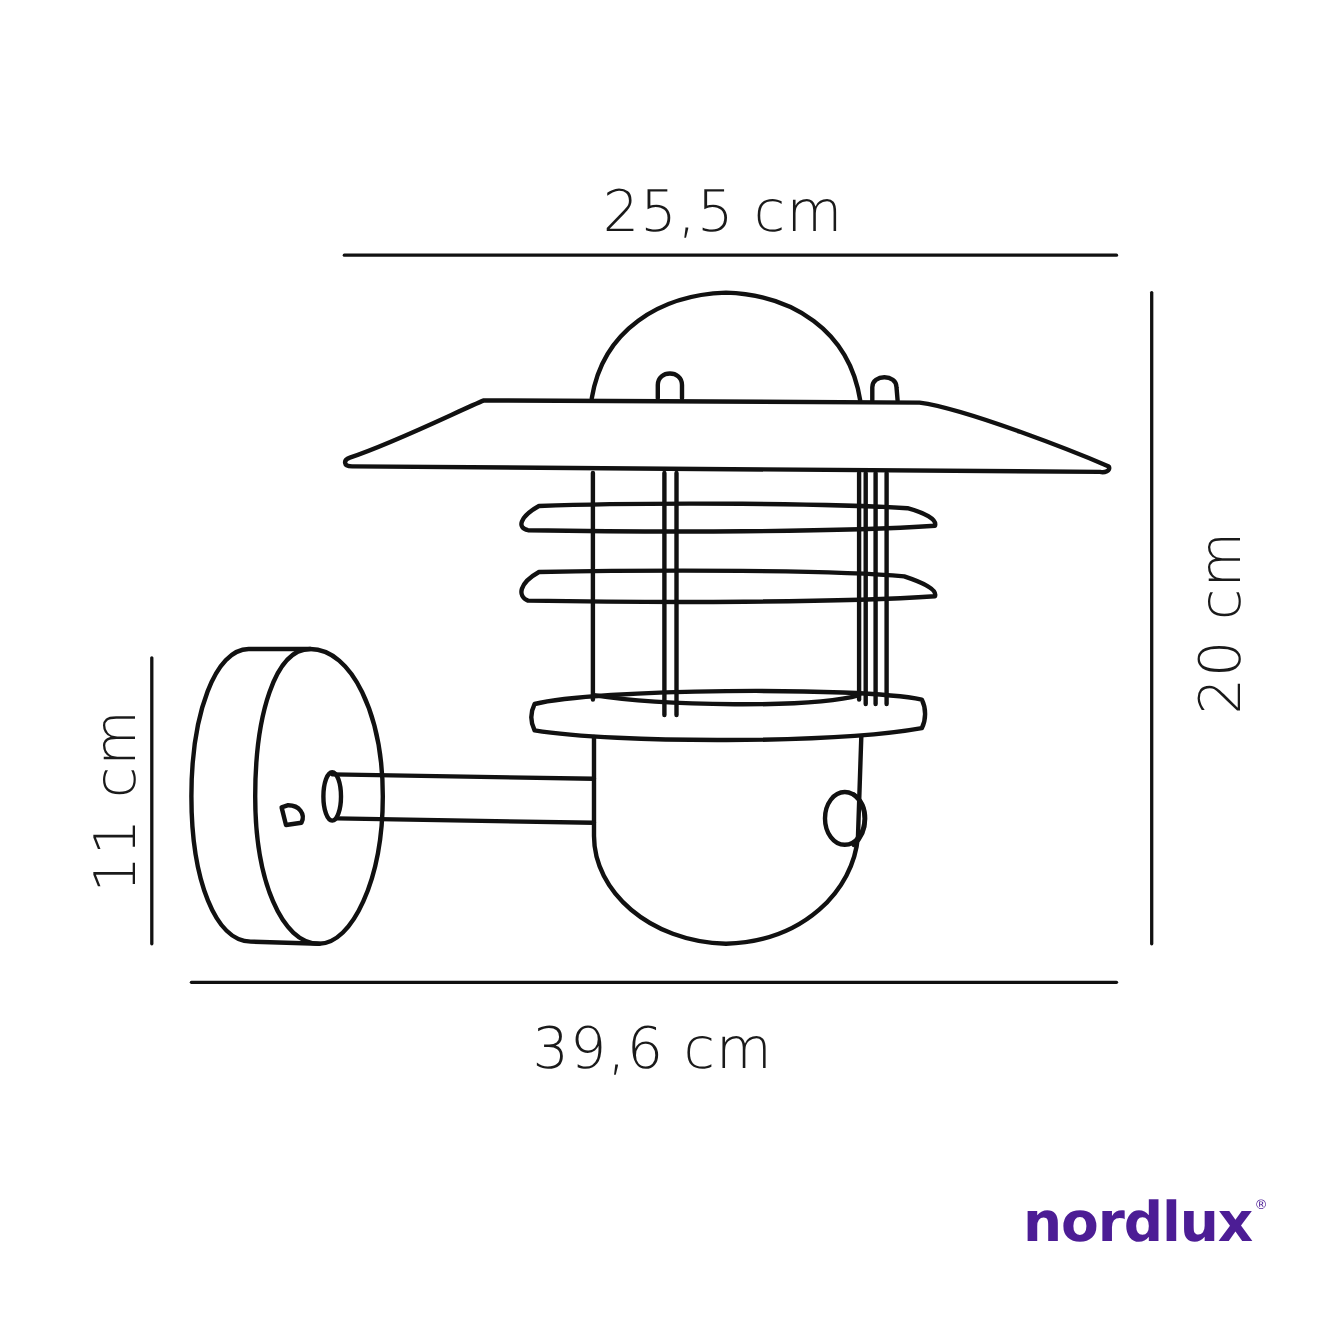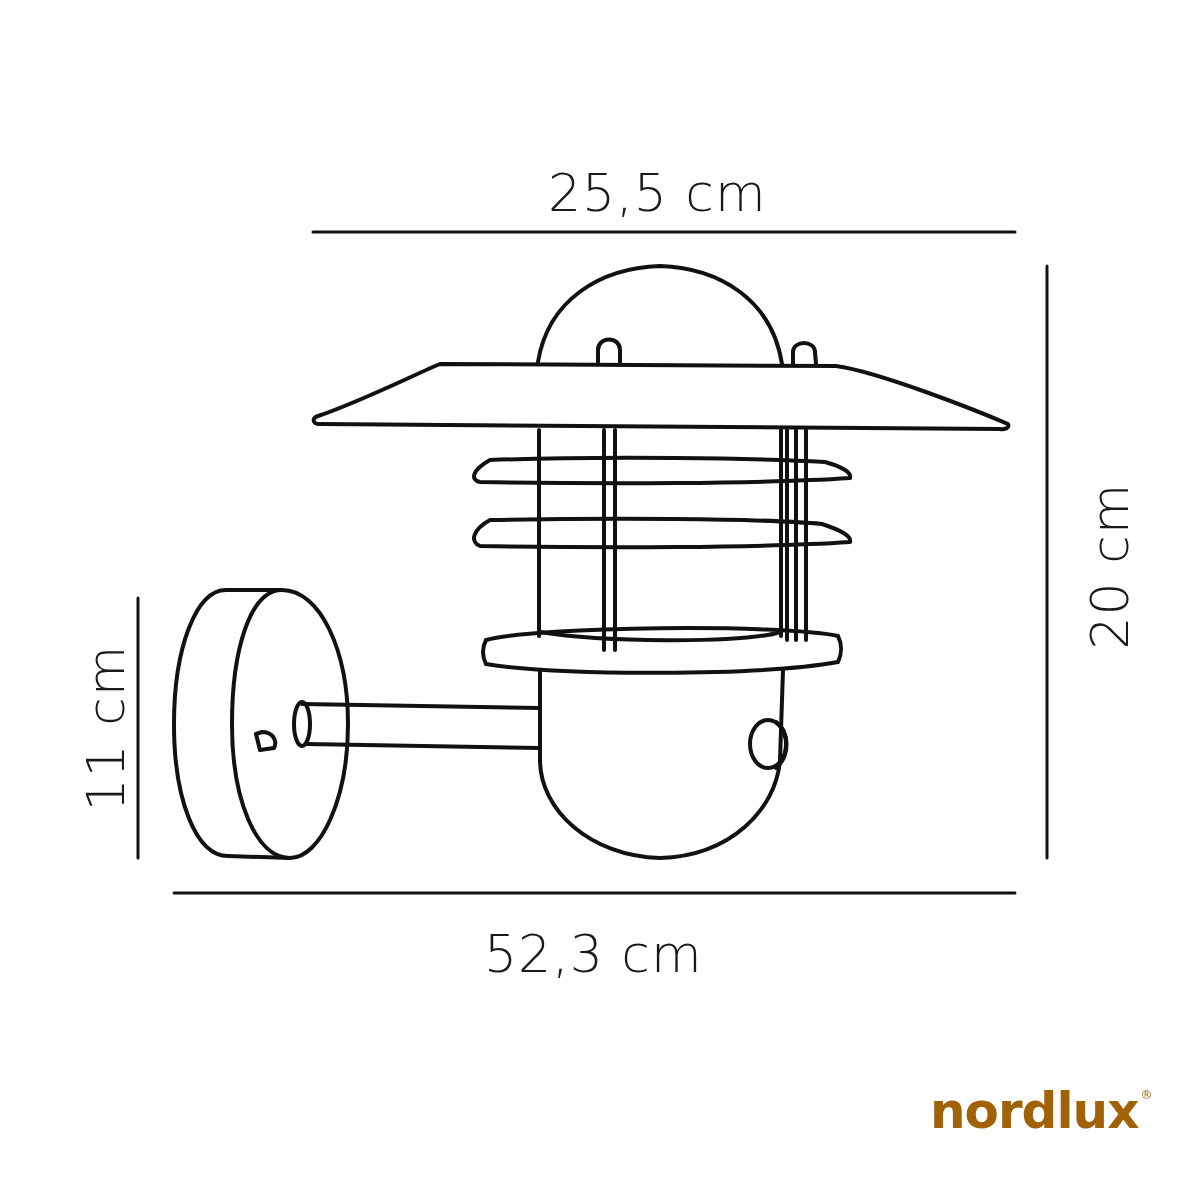--- a/index.html
+++ b/index.html
@@ -2,21 +2,21 @@
 <html><head>
 <meta charset="utf-8">
 <style>
   html, body { margin: 0; padding: 0; background: #ffffff; }
   body { width: 1200px; height: 1200px; position: relative; overflow: hidden; font-family: "DejaVu Sans", sans-serif; }
   .dim-label { position: absolute; color: #1a1a1a; font-size: 52px; font-weight: 300; letter-spacing: 1px; white-space: nowrap; }
   #label-top { left: 548px; top: 163px; }
   #label-bottom { left: 484px; top: 924px; }
   #label-left { left: 106px; top: 728px; transform: translate(-50%, -50%) rotate(-90deg); }
   #label-right { left: 1110px; top: 566px; transform: translate(-50%, -50%) rotate(-90deg); }
-  #logo { position: absolute; left: 930px; top: 1082px; font-family: "DejaVu Sans", sans-serif; font-weight: bold; font-size: 50px; color: #a16207; letter-spacing: -1px; }
+  #logo { position: absolute; left: 930px; top: 1082px; font-family: "DejaVu Sans", sans-serif; font-weight: bold; font-size: 50px; color: #4c1d95; letter-spacing: -1px; }
   #logo sup { font-size: 12px; font-weight: normal; vertical-align: top; position: relative; top: 6px; margin-left: 2px; }
   svg { position: absolute; left: 0; top: 0; }
 </style>
 </head>
 <body>
 
 <svg width="1200" height="1200" viewBox="0 0 1200 1200" fill="none" stroke="#111" stroke-width="4" stroke-linecap="round" stroke-linejoin="round">
 
   <line x1="313" y1="232" x2="1015" y2="232" stroke-width="3"></line>
   <line x1="174" y1="893" x2="1015" y2="893" stroke-width="3"></line>
@@ -54,17 +54,17 @@
     <ellipse cx="302" cy="724" rx="8" ry="22"></ellipse>
 
     <path d="M226 590 L282 590 C 320 590, 348 650, 348 724 C 348 800, 320 858, 290 858 L 228 856 C 196 856, 174 800, 174 724 C 174 648, 196 590, 226 590 Z"></path>
     <path d="M282 590 C 250 590, 232 650, 232 724 C 232 800, 256 858, 290 858"></path>
 
     <path d="M256 734 L262 732 C 272 732, 278 740, 274 748 L 260 750 Z"></path>
   </g>
 </svg>
 
 <div class="dim-label" id="label-top">25,5 cm</div>
-<div class="dim-label" id="label-bottom">52,3 cm</div>
+<div class="dim-label" id="label-bottom">39,6 cm</div>
 <div class="dim-label" id="label-left">11 cm</div>
 <div class="dim-label" id="label-right">20 cm</div>
 
 <div id="logo"><span>nordlux</span><sup>®</sup></div>
 
 </body></html>

